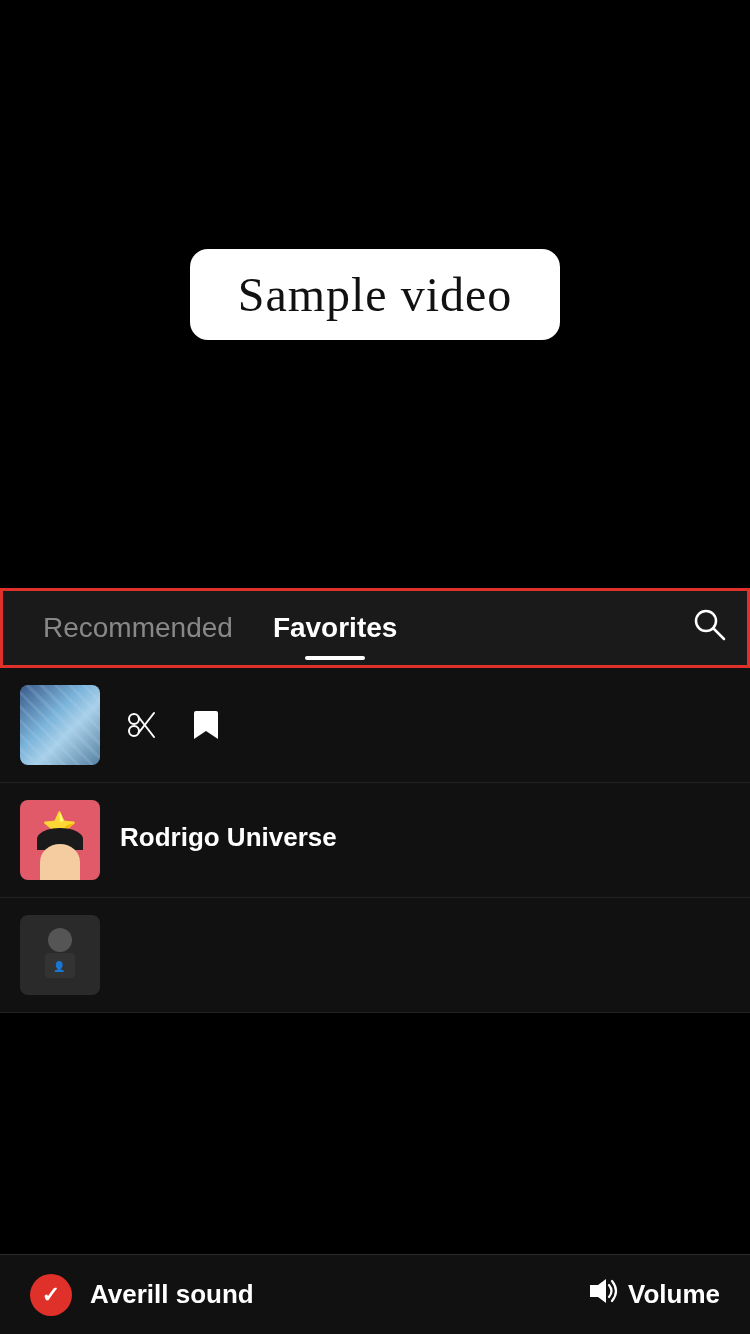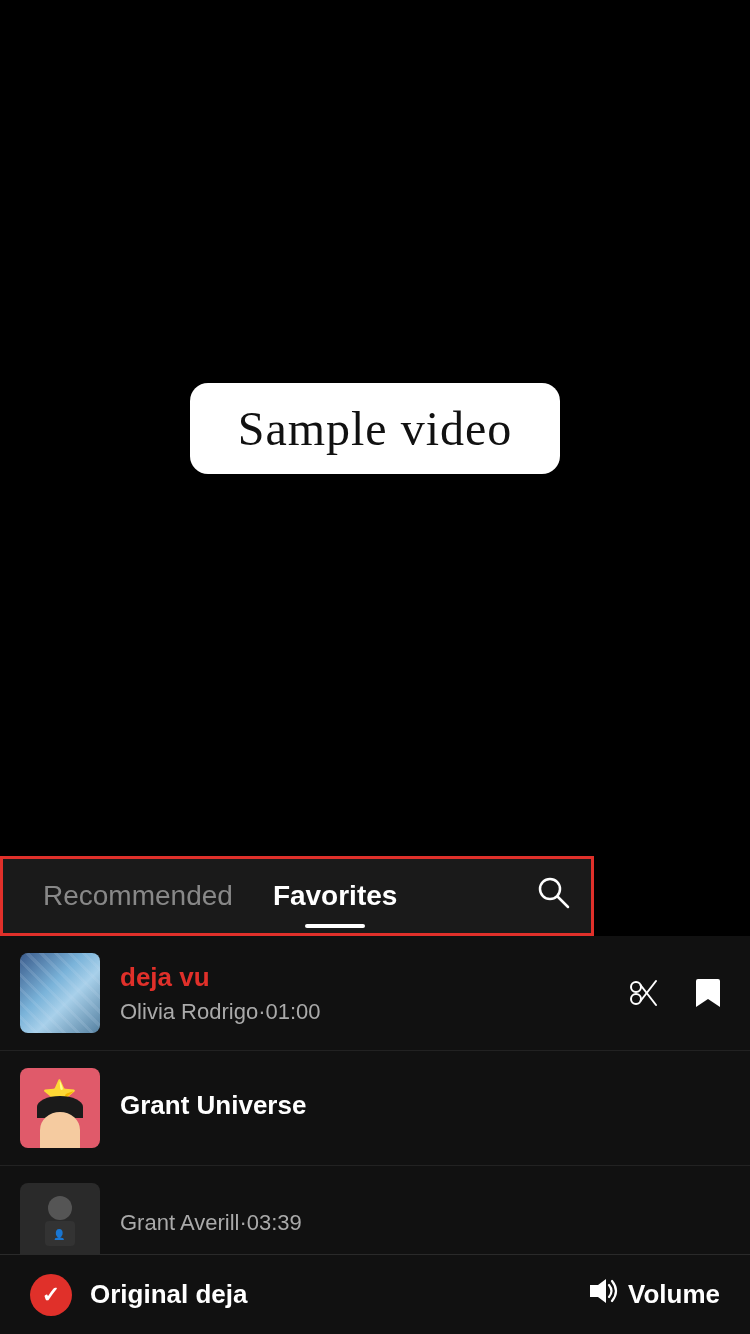--- a/index.html
+++ b/index.html
@@ -9,21 +9,21 @@
       height: 1334px;
       background: #000;
       font-family: -apple-system, BlinkMacSystemFont, 'Helvetica Neue', Arial, sans-serif;
       overflow: hidden;
       position: relative;
     }
 
     
     .video-area {
       width: 750px;
-      height: 856px;
+      height: 588px;
       background: #000;
       display: flex;
       align-items: center;
       justify-content: center;
       position: relative;
     }
     .sample-video-label {
       background: #fff;
       border-radius: 18px;
       padding: 18px 48px;
@@ -33,21 +33,21 @@
     }
     .sample-video-text {
       font-family: 'Brush Script MT', 'Comic Sans MS', cursive;
       font-size: 48px;
       color: #111;
       letter-spacing: 1px;
     }
 
     
     .tabs-container {
-      width: 594px;
+      width: 750px;
       background: #1a1a1a;
       display: flex;
       align-items: center;
       padding: 0 20px;
       height: 80px;
       position: relative;
       border: 3px solid #e0302a;
     }
     .tab-recommended {
       color: #888;
@@ -287,24 +287,20 @@
       <line x1="23" y1="23" x2="33" y2="33" stroke="#fff" stroke-width="2.5" stroke-linecap="round"></line>
     </svg>
   </div>
 </div>
 
 <div class="music-list">
 
   <div class="music-item">
     <div class="music-thumb">
       <div class="thumb-deja-vu"></div>
-    </div>
-    <div class="music-info">
-      <div class="music-title active">deja vu</div>
-      <div class="music-meta">Olivia Rodrigo·01:00</div>
     </div>
     <div class="music-actions">
       <div class="action-btn scissors-icon">
         <svg width="32" height="32" viewBox="0 0 32 32" fill="none">
           <circle cx="8" cy="10" r="5" stroke="#fff" stroke-width="2" fill="none"></circle>
           <circle cx="8" cy="22" r="5" stroke="#fff" stroke-width="2" fill="none"></circle>
           <line x1="12.5" y1="8" x2="28" y2="28" stroke="#fff" stroke-width="2" stroke-linecap="round"></line>
           <line x1="12.5" y1="24" x2="28" y2="4" stroke="#fff" stroke-width="2" stroke-linecap="round"></line>
         </svg>
       </div>
@@ -318,48 +314,47 @@
 
   <div class="music-item">
     <div class="music-thumb">
       <div class="thumb-steven">
         <span class="star">⭐</span>
         <div class="hair"></div>
         <div class="head"></div>
       </div>
     </div>
     <div class="music-info">
-      <div class="music-title">Grant Universe</div>
+      <div class="music-title">Rodrigo Universe</div>
     </div>
   </div>
 
   <div class="music-item">
     <div class="music-thumb">
       <div class="thumb-barely">
         <svg width="50" height="60" viewBox="0 0 50 60">
 
           <circle cx="25" cy="15" r="12" fill="#555"></circle>
           <rect x="10" y="28" width="30" height="25" rx="4" fill="#333"></rect>
           <text x="25" y="45" text-anchor="middle" font-size="10" fill="#666">👤</text>
         </svg>
       </div>
     </div>
     <div class="music-info">
-      <div class="music-meta">Grant Averill·03:39</div>
     </div>
   </div>
 
 
 </div>
 
 <div class="bottom-bar">
   <div class="original-sound-check">
     <span class="checkmark">✓</span>
   </div>
-  <span class="original-sound-label">Original deja</span>
+  <span class="original-sound-label">Averill sound</span>
   <div class="volume-section">
     <span class="volume-icon">
       <svg width="34" height="28" viewBox="0 0 34 28" fill="none">
         <polygon points="4,8 12,8 20,2 20,26 12,20 4,20" fill="#fff"></polygon>
         <path d="M23 8 Q28 14 23 20" stroke="#fff" stroke-width="2.2" fill="none" stroke-linecap="round"></path>
         <path d="M26 4 Q34 14 26 24" stroke="#fff" stroke-width="2.2" fill="none" stroke-linecap="round"></path>
       </svg>
     </span>
     <span>Volume</span>
   </div>

